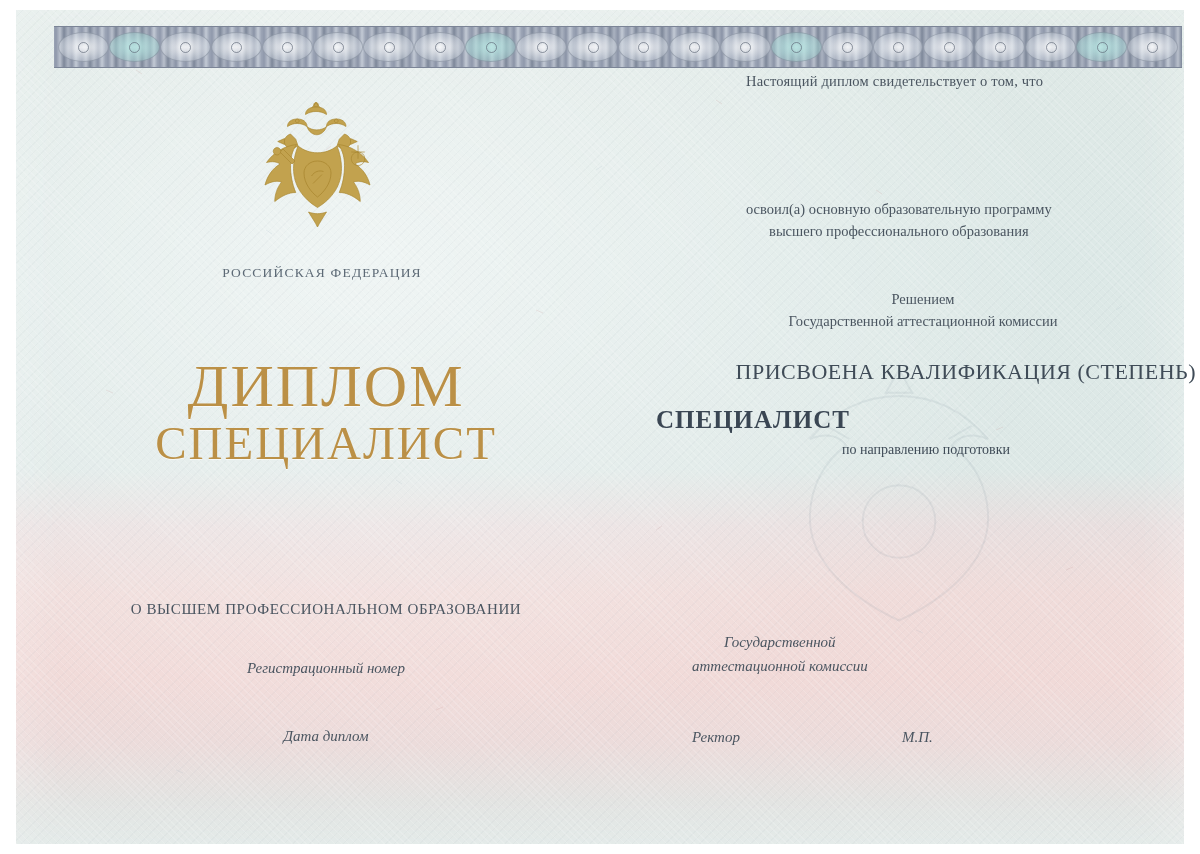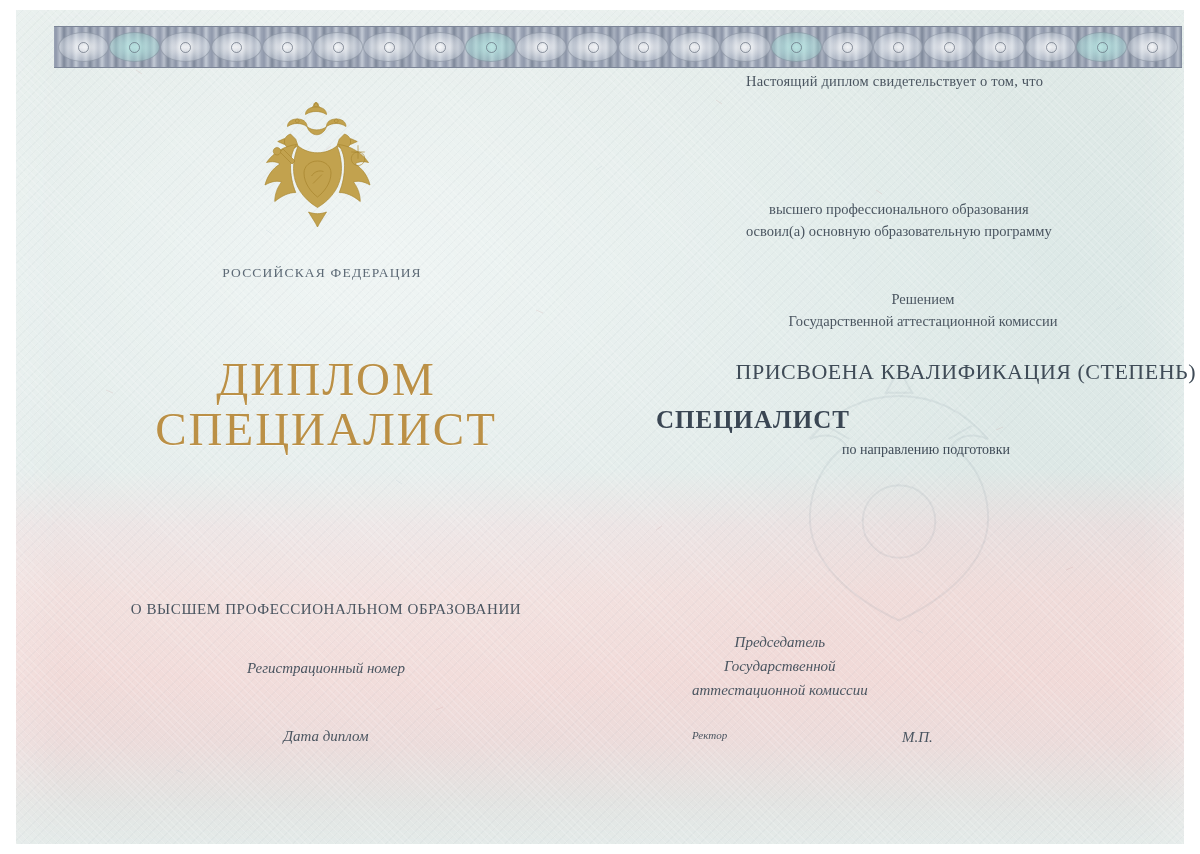--- a/index.html
+++ b/index.html
@@ -131,21 +131,21 @@
   }
 
   .title-block {
     position: absolute;
     left: 60px;
     top: 345px;
     width: 500px;
     text-align: center;
   }
   .title-line1 {
-    font-size: 47px;
+    font-size: 60px;
     letter-spacing: 2px;
     color: #bb9046;
     font-family: "Liberation Serif", serif;
     line-height: 1.05;
     text-shadow: 0 1px 0 rgba(255,255,255,0.6);
   }
   .title-line2 {
     font-size: 47px;
     letter-spacing: 2px;
     color: #bb9046;
@@ -253,21 +253,21 @@
     left: 676px;
     top: 620px;
     font-size: 15px;
     font-style: italic;
     line-height: 1.6;
   }
 
   .rector {
     left: 676px;
     top: 719px;
-    font-size: 11px;
+    font-size: 15px;
     font-style: italic;
   }
 
   .stamp {
     left: 886px;
     top: 719px;
     font-size: 15px;
     font-style: italic;
   }
 
@@ -399,35 +399,34 @@
       <div>О ВЫСШЕМ ПРОФЕССИОНАЛЬНОМ ОБРАЗОВАНИИ</div>
     </div>
 
     <div class="reg-number">Регистрационный номер</div>
 
     <div class="issue-date">Дата диплом</div>
 
     <div class="r-line certifies">Настоящий диплом свидетельствует о том, что</div>
 
     <div class="r-line mastered">
+      <div>освоил(а) основную образовательную программу</div>
       <div>высшего профессионального образования</div>
-      <div>освоил(а) основную образовательную программу</div>
     </div>
 
     <div class="r-line decision">
       <div>Решением</div>
       <div>Государственной аттестационной комиссии</div>
     </div>
 
     <div class="r-line qualification">ПРИСВОЕНА КВАЛИФИКАЦИЯ (СТЕПЕНЬ)</div>
     <div class="r-line specialist">СПЕЦИАЛИСТ</div>
     <div class="r-line direction">по направлению подготовки</div>
 
     <div class="r-line chairman">
-      <div>Председатель</div>
       <div>Государственной</div>
       <div>аттестационной комиссии</div>
     </div>
 
     <div class="r-line rector">Ректор</div>
     <div class="r-line stamp">М.П.</div>
 
   </div>
 </div>
 

